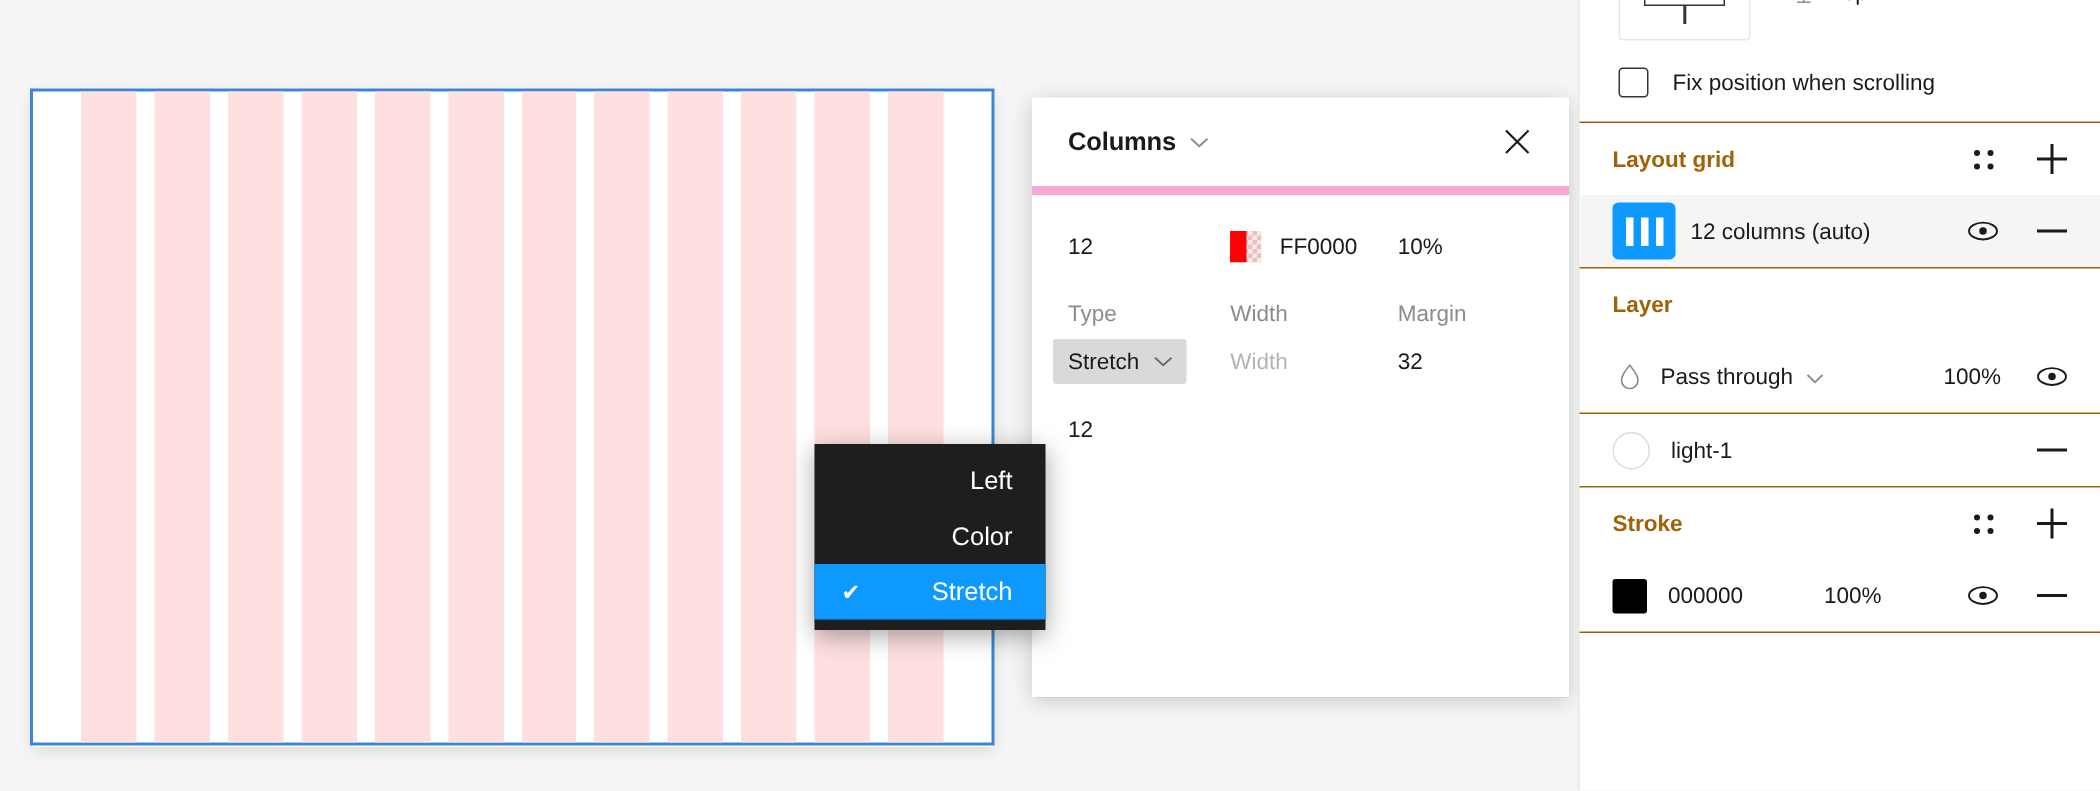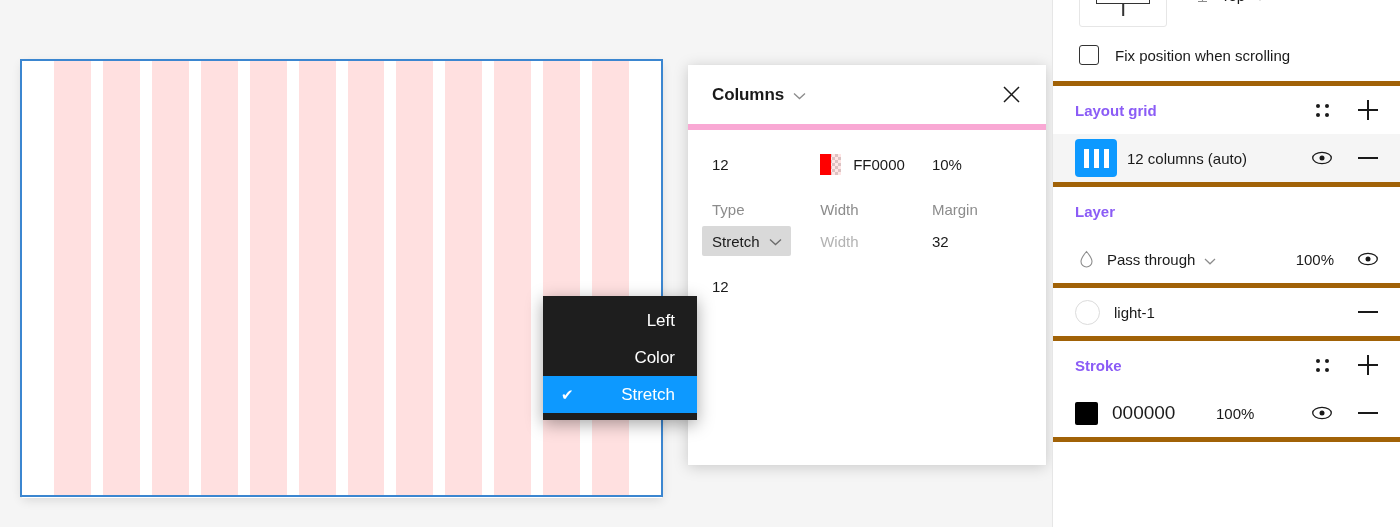--- a/index.html
+++ b/index.html
@@ -179,21 +179,21 @@
   .panel {
     position: absolute;
     right: 0; top: 0;
     width: 348px; height: 527px;
     background: #ffffff;
     border-left: 1px solid #e6e6e6;
     box-sizing: border-box;
     font-size: 15px;
     color: #1a1a1a;
   }
-  .panel-section { border-bottom: 5px solid #a16207; }
+  .panel-section { border-bottom: 1px solid #a16207; }
   .constraint-row {
     display: flex;
     align-items: flex-start;
     height: 29px;
     padding: 0 20px 0 26px;
     overflow: hidden;
   }
   .constraint-box {
     width: 88px; height: 44px;
     border: 1px solid #e6e6e6;
@@ -247,21 +247,21 @@
   }
   .sec-header {
     display: flex;
     align-items: center;
     height: 48px;
     padding: 0 20px 0 22px;
   }
   .sec-title {
     font-size: 15px;
     font-weight: bold;
-    color: #8b5cf6;
+    color: #a16207;
   }
   .sec-actions {
     margin-left: auto;
     display: flex;
     align-items: center;
     gap: 22px;
   }
   .icon-btn {
     width: 24px; height: 24px;
     display: flex; align-items: center; justify-content: center;
@@ -311,21 +311,21 @@
     background: #fff;
     margin-right: 14px;
     flex: 0 0 auto;
   }
   .sq-swatch {
     width: 23px; height: 23px;
     border-radius: 2px;
     margin-right: 14px;
     flex: 0 0 auto;
   }
-  .hex-val { font-size: 19px; color: #1a1a1a; width: 104px; }
+  .hex-val { font-size: 15px; color: #1a1a1a; width: 104px; }
   .dash { width: 20px; height: 1.8px; background: #1a1a1a; }
   .plus-v { position: absolute; width: 1.8px; height: 20px; background: #1a1a1a; }
   .plus-h { position: absolute; width: 20px; height: 1.8px; background: #1a1a1a; }
   .plus-wrap { position: relative; width: 24px; height: 24px; display:flex; align-items:center; justify-content:center;}
   .dots { display: grid; grid-template-columns: 4px 4px; grid-gap: 5px; }
   .dots i { display:block; width:4px; height:4px; border-radius:50%; background:#1a1a1a; }
 </style>
 </head>
 <body>
 

